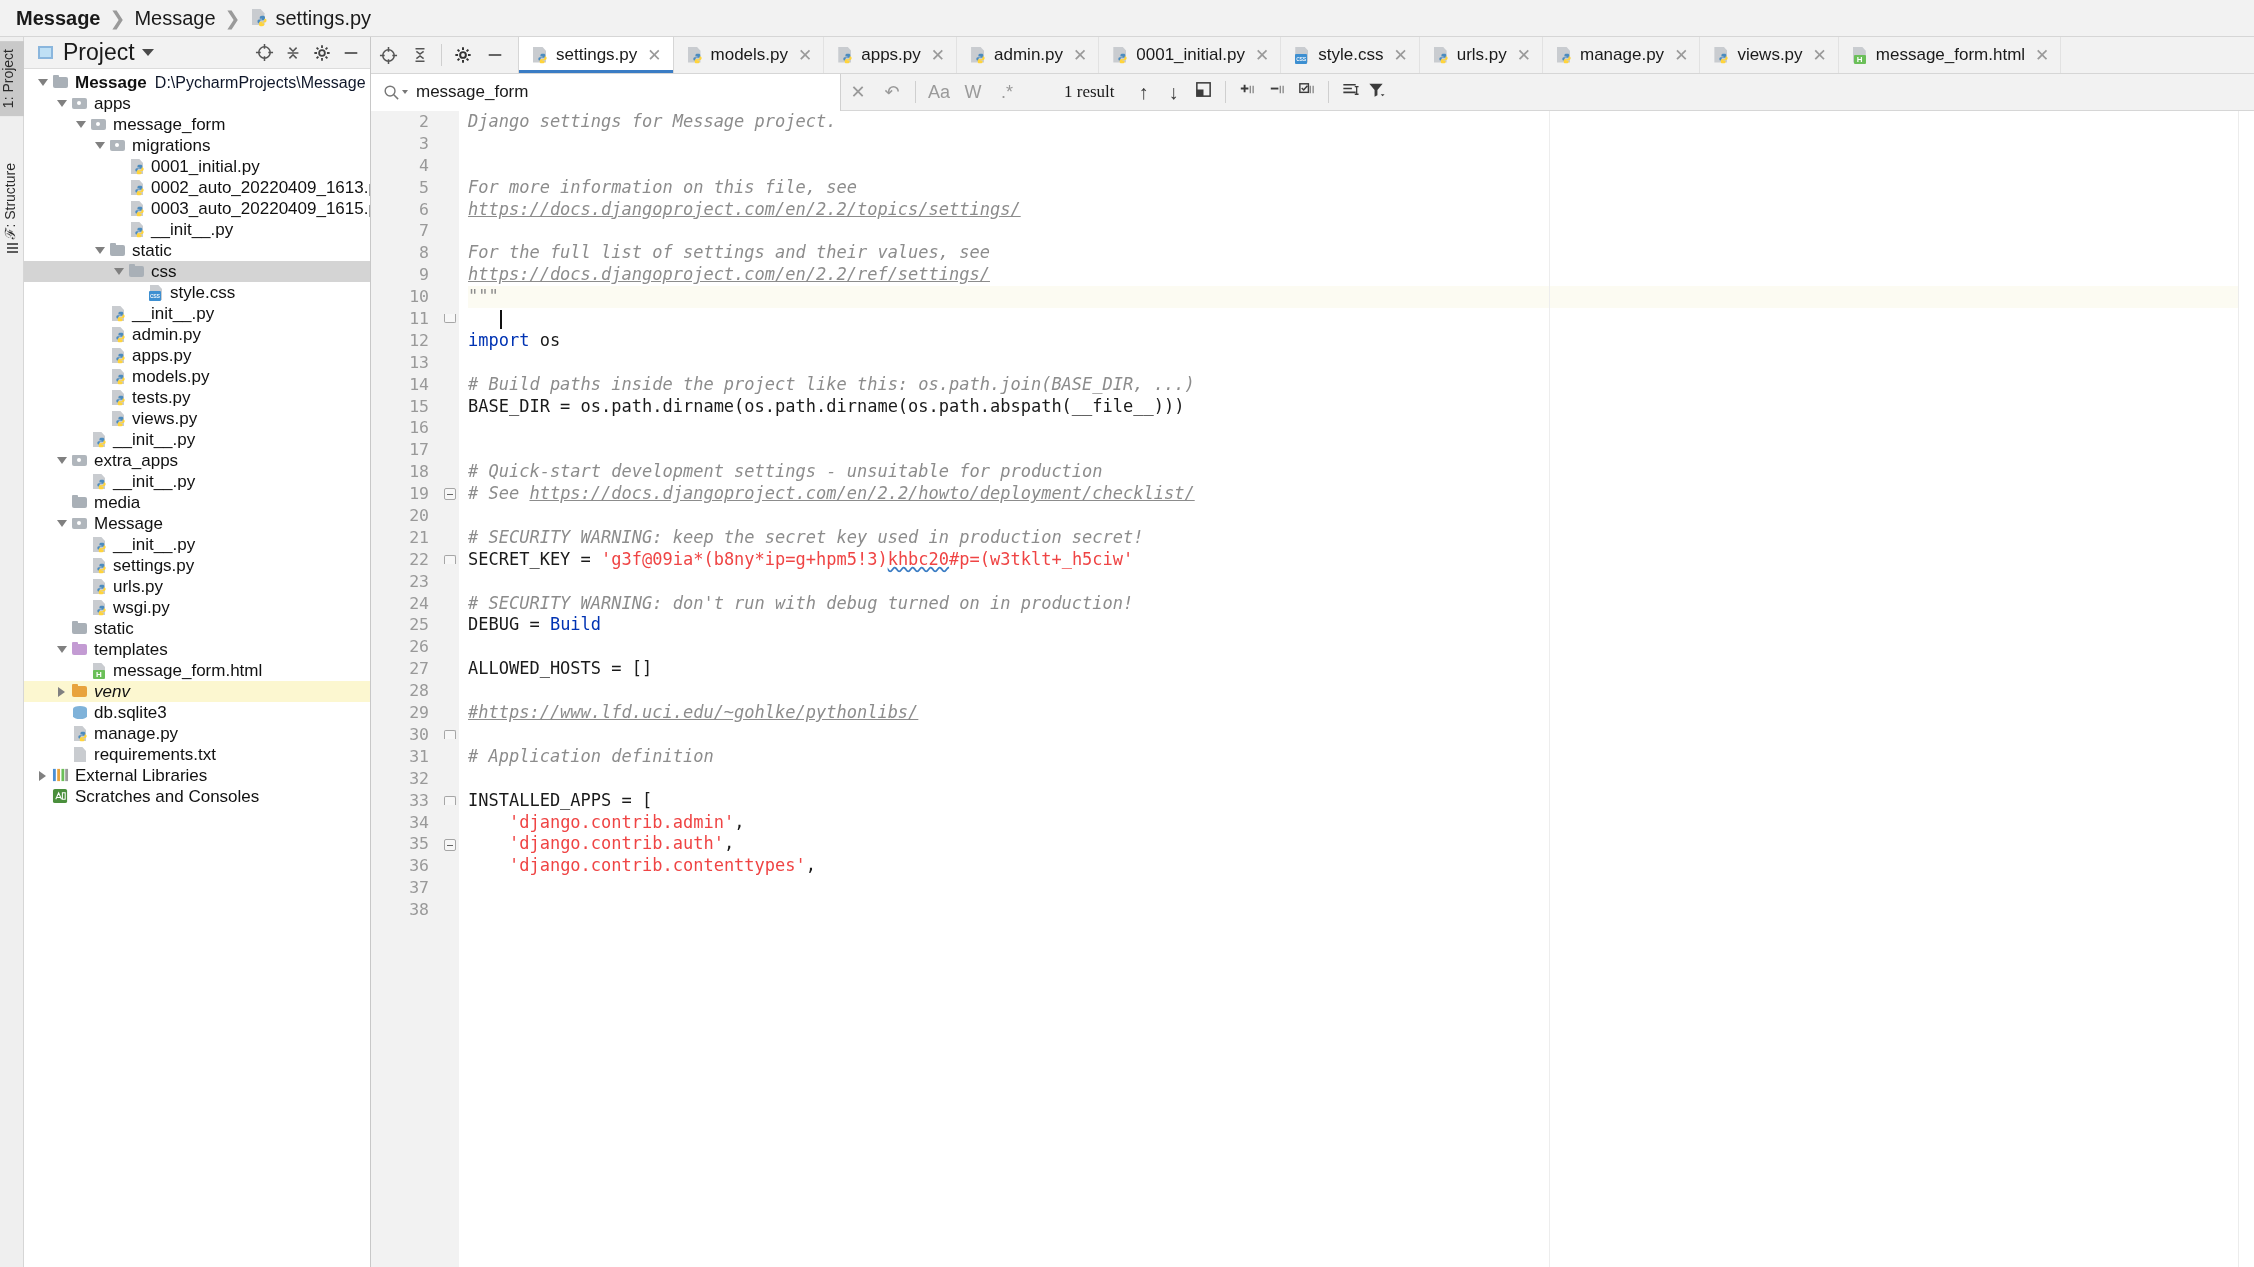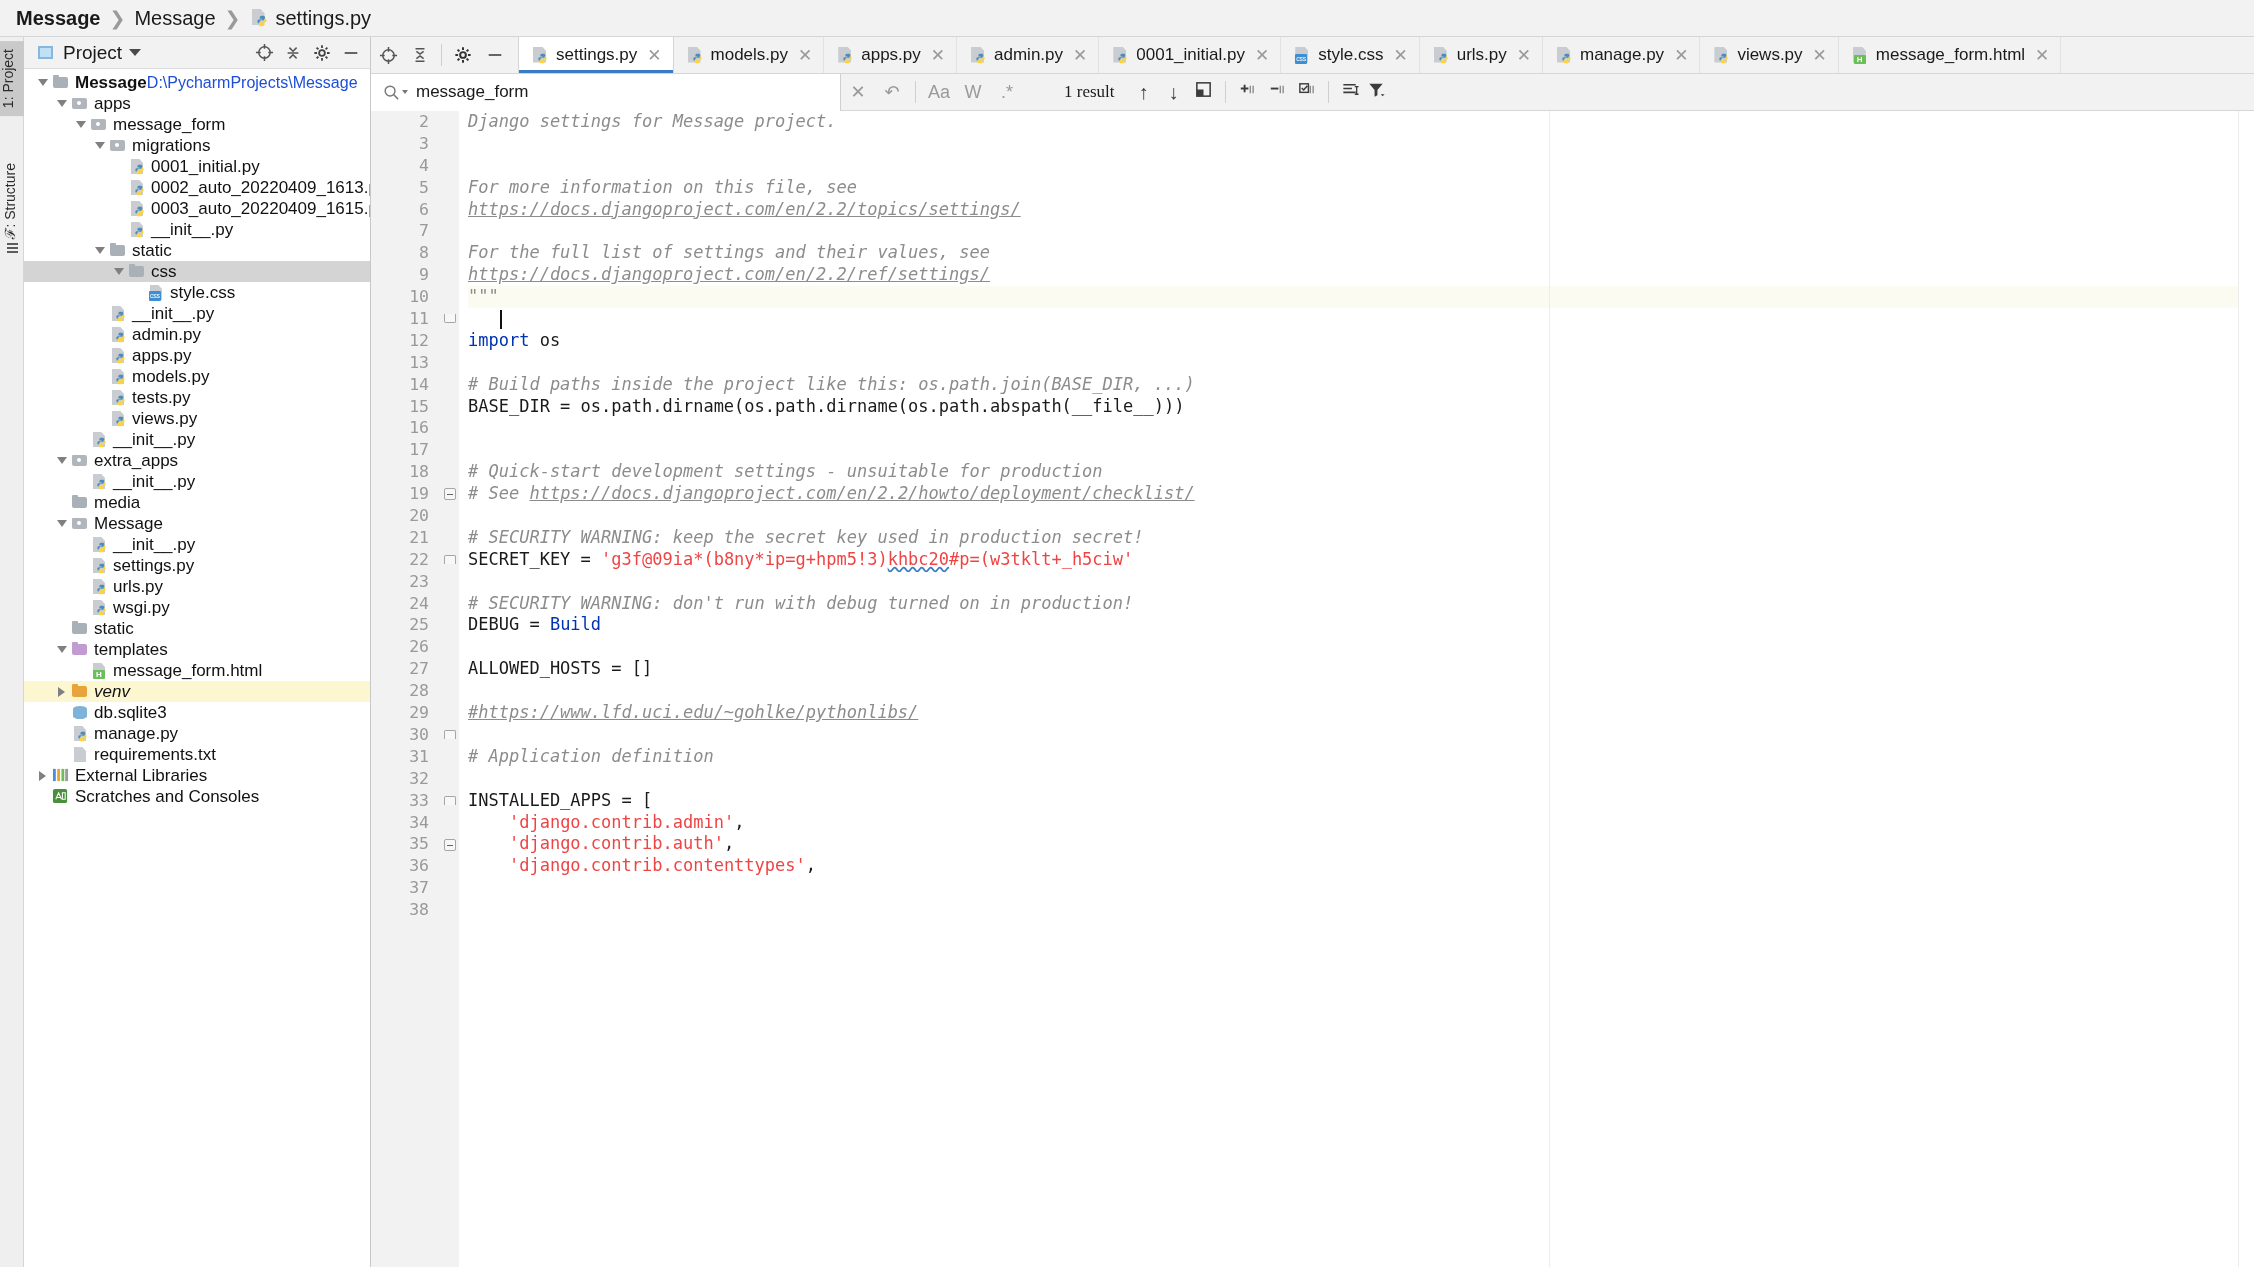--- a/index.html
+++ b/index.html
@@ -54,21 +54,21 @@
   }
   #project-toolbar {
     height:32px; background:#f2f2f2;
     border-bottom:1px solid #dcdcdc;
     display:flex; align-items:center;
     padding:0 8px 0 10px; gap:7px;
     font-size:17px; color:#1a1a1a;
   }
   #project-toolbar .spacer { flex:1; }
   .tb-icon { width:22px; height:22px; display:inline-flex; align-items:center; justify-content:center; color:#4a4a4a; }
-  .panel-title { font-size:19px; }
+  .panel-title { font-size:23px; }
   .caret-down {
     width:0;height:0;border-left:6px solid transparent;border-right:6px solid transparent;
     border-top:7px solid #4a4a4a;
   }
   #tree { flex:1; overflow:hidden; padding-top:3px; font-size:17px; color:#111; }
   .node {
     display:flex; align-items:center; height:21px;
     white-space:nowrap; line-height:21px;
   }
   .node.selected { background:#d4d4d4; }
@@ -143,21 +143,21 @@
   }
   .ico.db:before{
     content:''; position:absolute; left:2px; top:2px; width:14px; height:13px;
     background:#7fb2d9; border-radius:50% / 22%;
   }
   .ico.txt:before{
     content:''; position:absolute; left:3px; top:1px; width:12px;height:15px;
     background:#c9ccd0; clip-path: polygon(0 0, 70% 0, 100% 26%, 100% 100%, 0 100%);
   }
   .node-label.bold { font-weight:bold; }
-  .node-path { color:#1d4ed8; font-size:16px; }
+  .node-path { color:#0f172a; margin-left:8px; font-size:16px; }
   
   #editor-area { flex:1; display:flex; flex-direction:column; min-width:0; background:#fff; }
   
   #tab-strip {
     height:37px; background:#f2f2f2;
     border-bottom:1px solid #d6d6d6;
     display:flex; align-items:stretch;
   }
   #tab-strip-tools {
     display:flex; align-items:center; gap:10px;

